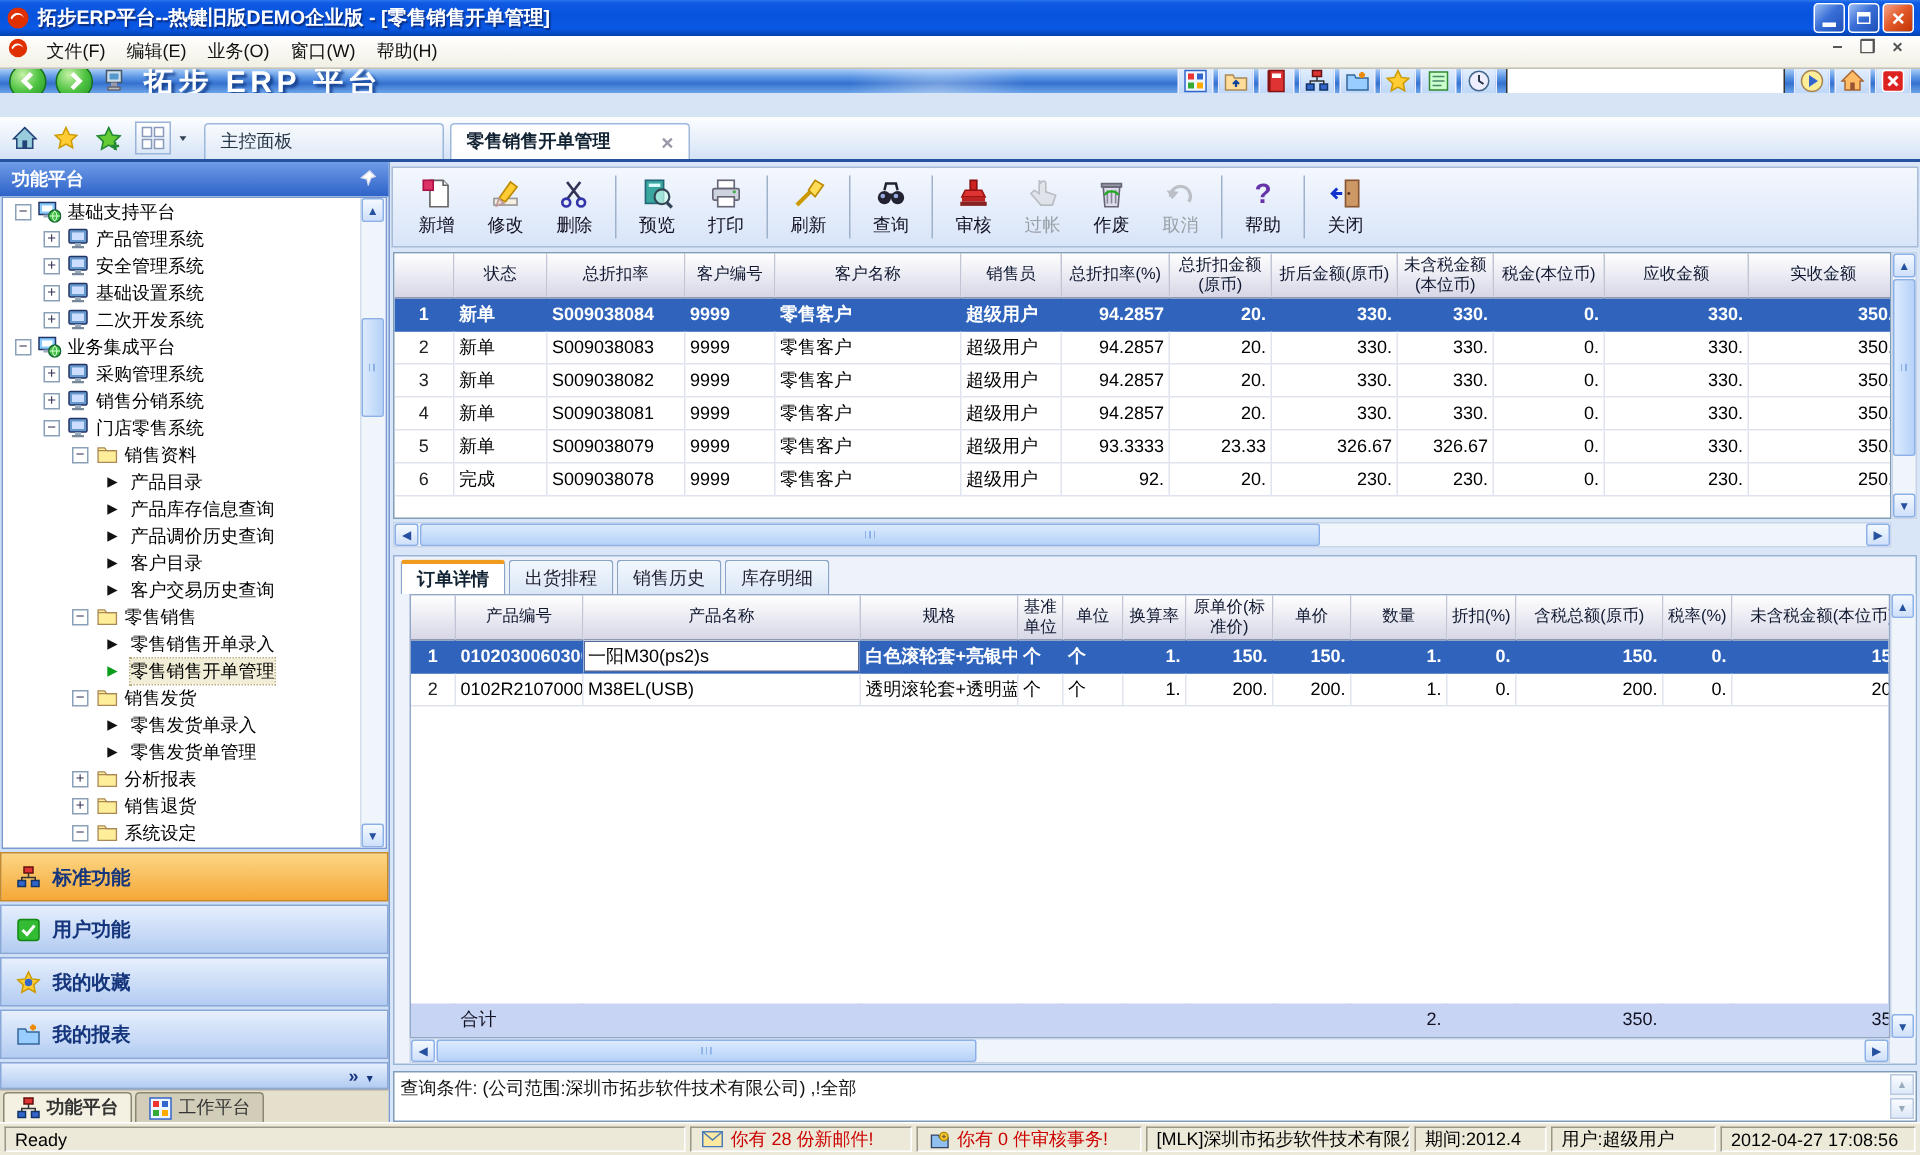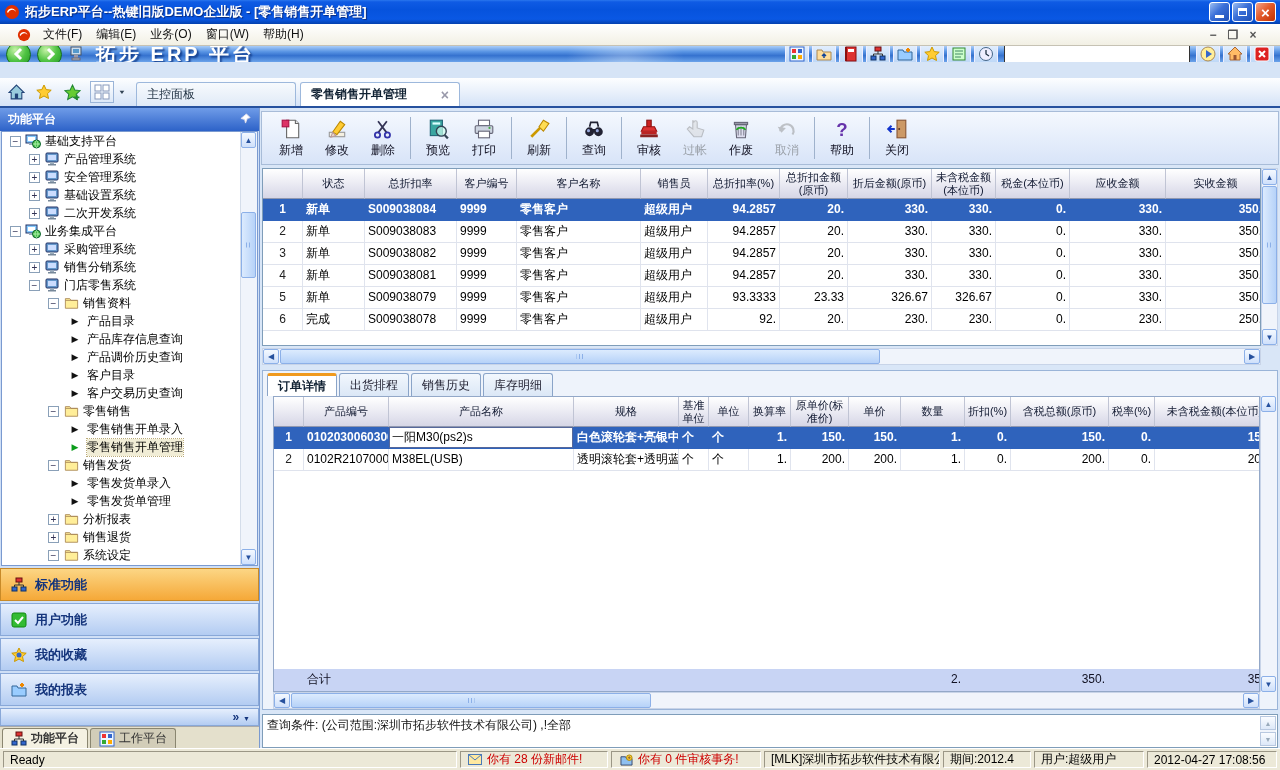--- a/index.html
+++ b/index.html
@@ -12,21 +12,21 @@
 .title-text{color:#fff;font-weight:bold;font-size:13px;text-shadow:1px 1px 1px #0a2a7a;white-space:nowrap;overflow:hidden;flex:1}
 .winbtns{display:flex;gap:2px}
 .wbtn{width:21px;height:20px;border:1px solid #fff;border-radius:3px;display:flex;align-items:center;justify-content:center;color:#fff;font-size:11px;font-weight:bold;
  background:linear-gradient(135deg,#9cbef2,#3a6fd8 45%,#1e50b8)}
 .wbtn.close{background:linear-gradient(135deg,#f2a48c,#e45c2c 45%,#c23000)}
 .gmin{display:block;width:9px;height:3px;background:#fff;margin-top:9px}
 .grest{display:block;width:9px;height:8px;border:1px solid #fff;border-top-width:3px}
 .gx::before{content:"×";font-size:15px;line-height:1}
 
 
-.menubar{position:absolute;top:24px;left:0;right:0;height:22px;background:linear-gradient(180deg,#fff,#f2f0e4);border-bottom:1px solid #c6c2b4;display:flex;align-items:center;padding:0 16px;gap:4px}
+.menubar{position:absolute;top:24px;left:0;right:0;height:22px;background:linear-gradient(180deg,#fff,#f2f0e4);border-bottom:1px solid #c6c2b4;display:flex;padding:0 4px;gap:4px}
 .menu-item{padding:2px 7px;color:#111}
 .mdibtns{margin-left:auto;display:flex;gap:6px;color:#555;font-weight:bold;padding-right:4px}
 .mdibtns span{width:14px;text-align:center}
 
 
 .navbar{position:absolute;top:46px;left:0;right:0;height:16px;display:flex;align-items:center;padding:0 6px;gap:6px;
  background:linear-gradient(180deg,#a9cdf8 0%,#5a95e4 35%,#3572cf 60%,#6ba3ea 100%);overflow:hidden}
 .navbar::before{content:"";position:absolute;right:580px;top:-20px;width:150px;height:80px;border-radius:50%;
  background:radial-gradient(circle,rgba(255,255,255,.35),rgba(255,255,255,0) 70%)}
 .navball{width:25px;height:25px;border-radius:50%;border:1px solid #17701a;display:flex;align-items:center;justify-content:center;

